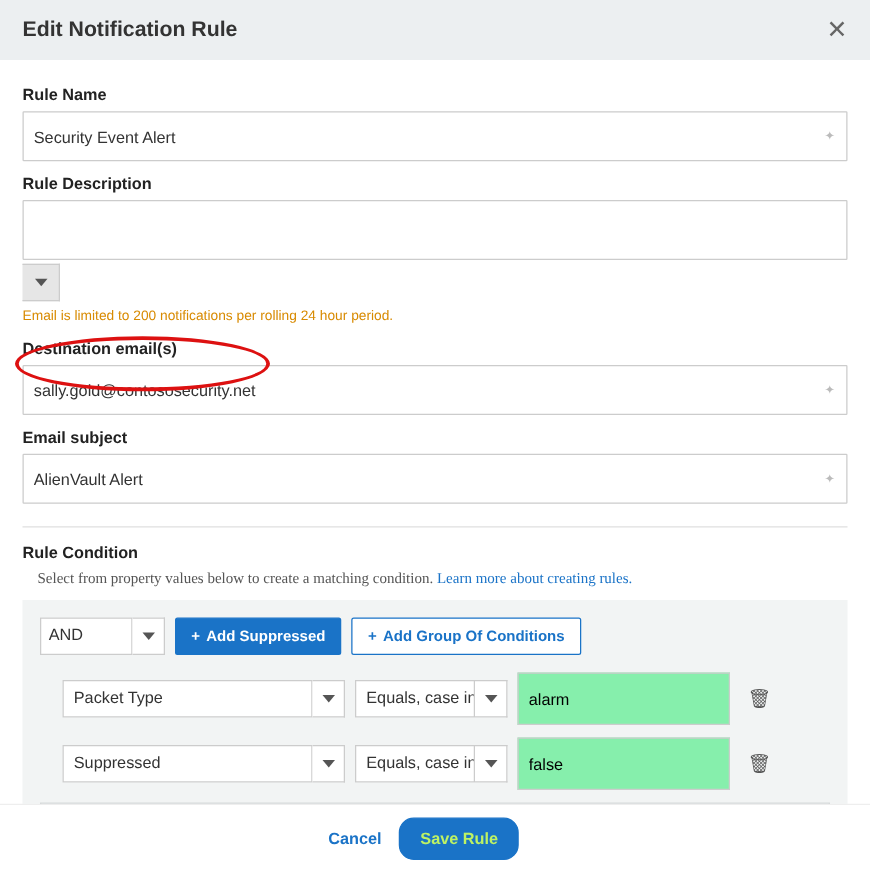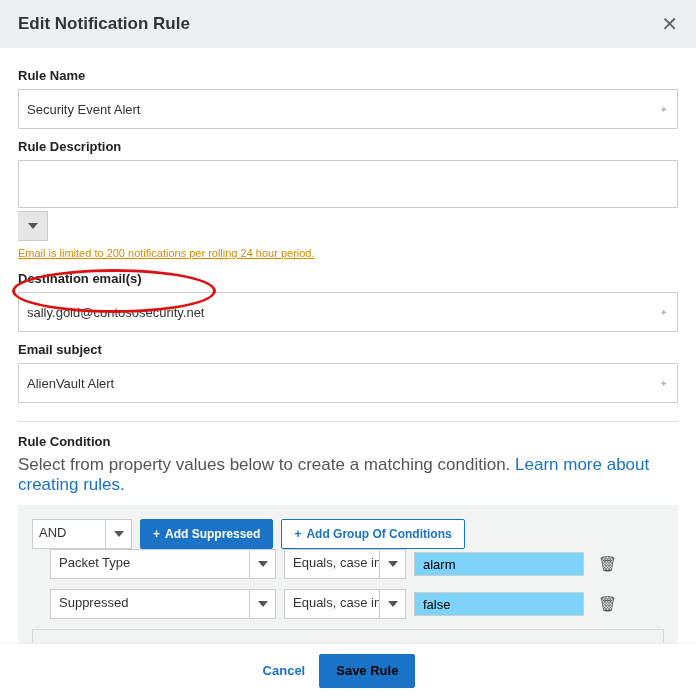--- a/index.html
+++ b/index.html
@@ -45,23 +45,24 @@
   
   .scroll-area::-webkit-scrollbar { width: 8px; }
   .scroll-area::-webkit-scrollbar-thumb { background:#b0b0b0; border-radius:4px; }
   .field-label {
     font-weight: 700;
     font-size: 13px;
     margin: 10px 0 6px 0;
     color: #222;
   }
   .sub-label {
-    font-size: 17px;
+    font-size: 12px;
     color: #555;
-    margin: 2px 0 10px 0;
+    margin: 2px 0 10px 12px;
+    font-family: Liberation Serif, serif;
   }
   .text-input, .textarea, .select-like {
     width: 100%;
     border: 1px solid #ccc;
     background: #fff;
     padding: 6px 8px;
     font-size: 13px;
     color: #333;
     outline: none;
     border-radius: 1px;
@@ -106,37 +107,37 @@
   .caret-down {
     width: 0; height: 0;
     border-left: 5px solid transparent;
     border-right: 5px solid transparent;
     border-top: 6px solid #555;
   }
   .warn {
     color: #d88a00;
     font-size: 11px;
     margin: 6px 0 12px 0;
-    text-decoration: underline;
   }
   .divider {
     border: none;
     border-top: 1px solid #e0e0e0;
     margin: 18px 0 12px 0;
   }
   .link { color: #1a73c7; text-decoration: none; }
   .cond-box {
     background: #f2f4f4;
     padding: 14px;
     margin-top: 10px;
   }
   .cond-toolbar {
     display: flex;
     gap: 8px;
     align-items: flex-start;
+    margin-bottom: 14px;
   }
   .and-select {
     width: 74px;
     height: 30px;
     border:1px solid #ccc;
     padding: 5px 6px;
     background:#fff;
   }
   .and-caret {
     width: 26px; height:30px;
@@ -184,21 +185,21 @@
     padding:5px 8px;
     font-size:13px;
     overflow:hidden;
     white-space:nowrap;
   }
   .sel-caret {
     width:26px;height:30px;border:1px solid #ccc;border-left:none;
     background:#fff;display:flex;align-items:center;justify-content:center;cursor:pointer;
   }
   .val-field {
-    border:1px solid #ccc;background:#7dd3fc;height:24px;padding:5px 8px;font-size:13px;
+    border:1px solid #ccc;background:#86efac;height:42px;padding:5px 8px;font-size:13px;
     width: 170px;
   }
   .trash {
     color:#555;cursor:pointer;font-size:15px;margin-left:6px;
   }
   .current-rule-box {
     border:1px solid #d6d9da;
     background:#f2f4f4;
     padding:12px 14px;
     margin-top:6px;
@@ -216,22 +217,22 @@
     background:#fff;
     border-top:1px solid #eee;
     display:flex;
     justify-content:center;
     align-items:center;
     gap:14px;
     padding-right:18px;
   }
   .cancel-link { color:#1a73c7; font-weight:700; font-size:13px; cursor:pointer; }
   .save-btn {
-    background:#1a73c7;color:#000000;border:1px solid #1a73c7;
-    height:34px;padding:0 16px;font-weight:700;font-size:13px;cursor:pointer;border-radius:2px;
+    background:#1a73c7;color:#bef264;border:1px solid #1a73c7;
+    height:34px;padding:0 16px;font-weight:700;font-size:13px;cursor:pointer;border-radius:12px;
   }
   
   .red-ellipse {
     position:absolute;
     border:3px solid #d11;
     border-radius:50%;
     pointer-events:none;
   }
 </style>
 </head>

